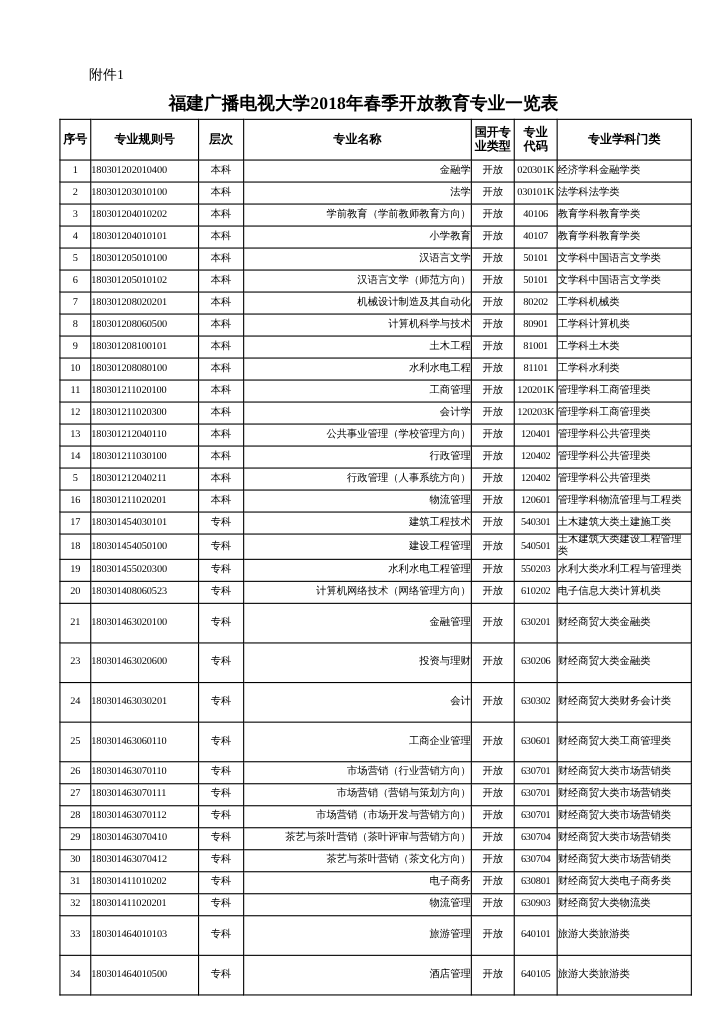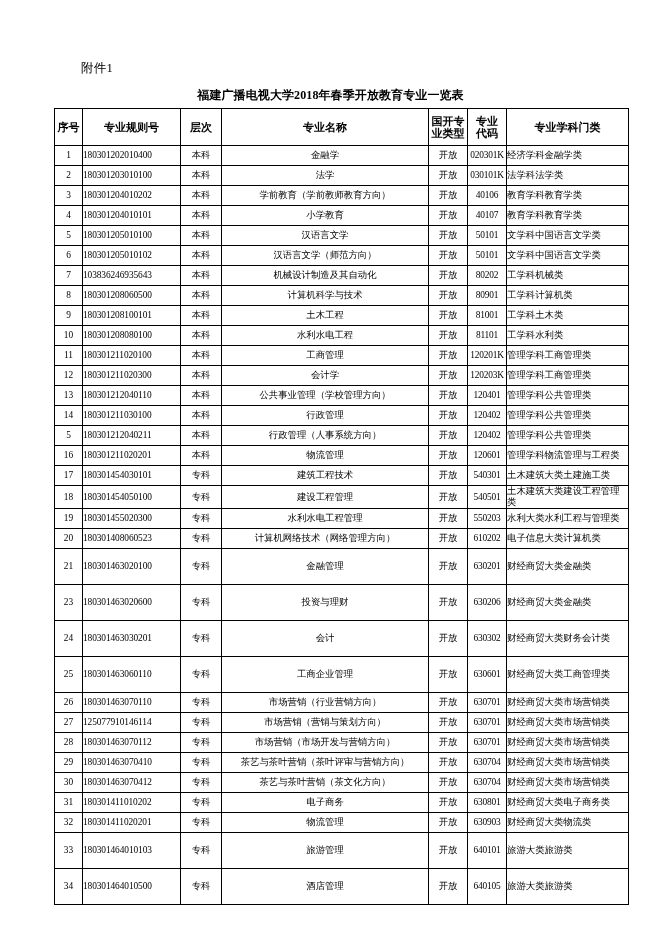--- a/index.html
+++ b/index.html
@@ -32,21 +32,21 @@
     letter-spacing: 0.2px;
     white-space: nowrap;
     padding-left: 27px;
   }
   .doc-title {
     position: absolute;
     left: 54px;
     top: 84px;
     width: 553px;
     text-align: center;
-    font-size: 12px;
+    font-size: 16px;
     font-weight: bold;
     line-height: 22px;
     letter-spacing: 0.1px;
     white-space: nowrap;
   }
   .table-wrap {
     position: absolute;
     left: 54px;
     top: 108px;
     width: 553px;
@@ -94,21 +94,21 @@
     font-size: 10px;
     letter-spacing: -0.1px;
     white-space: nowrap;
   }
   td.c-level {
     text-align: center;
     font-size: 9.6px;
     margin-left: 32px;
   }
   td.c-name {
-    text-align: center;
+    text-align: right;
     padding-left: 4px;
     padding-right: 2px;
     font-size: 9.8px;
   }
   td.c-type {
     text-align: center;
     font-size: 9.4px;
   }
   td.c-majorcode {
     text-align: center;
@@ -209,21 +209,21 @@
             <td class="c-seq">6</td>
             <td class="c-code">180301205010102</td>
             <td class="c-level">本科</td>
             <td class="c-name">汉语言文学（师范方向）</td>
             <td class="c-type">开放</td>
             <td class="c-majorcode">50101</td>
             <td class="c-category">文学科中国语言文学类</td>
           </tr>
           <tr class="r-normal">
             <td class="c-seq">7</td>
-            <td class="c-code">103836246935643</td>
+            <td class="c-code">180301208020201</td>
             <td class="c-level">本科</td>
             <td class="c-name">机械设计制造及其自动化</td>
             <td class="c-type">开放</td>
             <td class="c-majorcode">80202</td>
             <td class="c-category">工学科机械类</td>
           </tr>
           <tr class="r-normal">
             <td class="c-seq">8</td>
             <td class="c-code">180301208060500</td>
             <td class="c-level">本科</td>
@@ -380,21 +380,21 @@
             <td class="c-seq">26</td>
             <td class="c-code">180301463070110</td>
             <td class="c-level">专科</td>
             <td class="c-name">市场营销（行业营销方向）</td>
             <td class="c-type">开放</td>
             <td class="c-majorcode">630701</td>
             <td class="c-category">财经商贸大类市场营销类</td>
           </tr>
           <tr class="r-normal">
             <td class="c-seq">27</td>
-            <td class="c-code">125077910146114</td>
+            <td class="c-code">180301463070111</td>
             <td class="c-level">专科</td>
             <td class="c-name">市场营销（营销与策划方向）</td>
             <td class="c-type">开放</td>
             <td class="c-majorcode">630701</td>
             <td class="c-category">财经商贸大类市场营销类</td>
           </tr>
           <tr class="r-normal">
             <td class="c-seq">28</td>
             <td class="c-code">180301463070112</td>
             <td class="c-level">专科</td>

